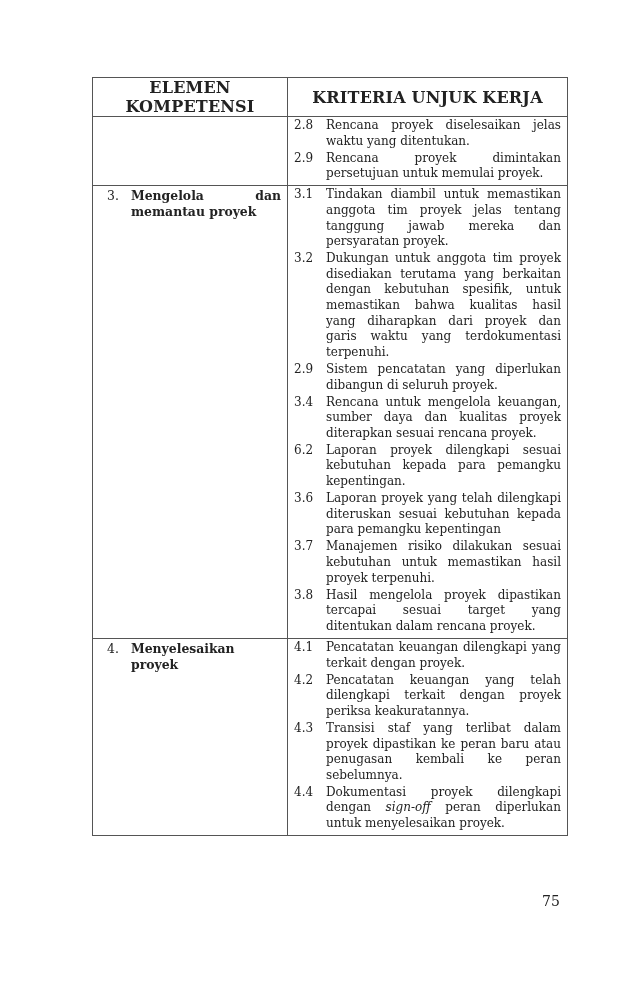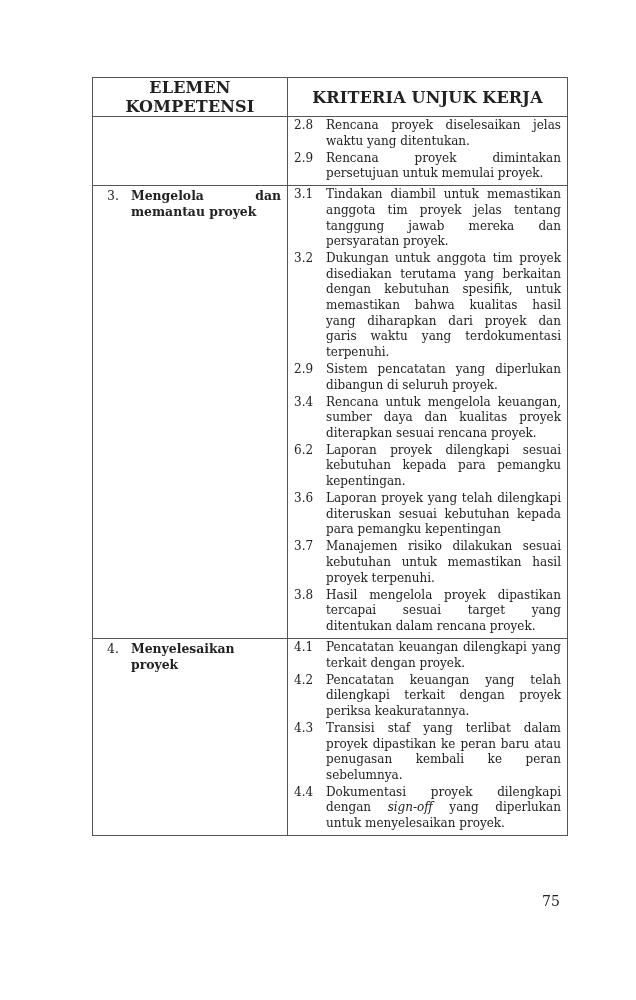--- a/index.html
+++ b/index.html
@@ -116,21 +116,21 @@
             <div class="item">
               <span class="num">4.2</span>
               <span class="txt">Pencatatan keuangan yang telah dilengkapi terkait dengan proyek periksa keakuratannya.</span>
             </div>
             <div class="item">
               <span class="num">4.3</span>
               <span class="txt">Transisi staf yang terlibat dalam proyek dipastikan ke peran baru atau penugasan kembali ke peran sebelumnya.</span>
             </div>
             <div class="item">
               <span class="num">4.4</span>
-              <span class="txt"><span>Dokumentasi proyek dilengkapi dengan </span><em>sign-off</em><span> yang diperlukan untuk menyelesaikan proyek.</span></span>
+              <span class="txt"><span>Dokumentasi proyek dilengkapi dengan </span><em>sign-off</em><span> peran diperlukan untuk menyelesaikan proyek.</span></span>
             </div>
           </div>
         </td>
       </tr>
     </tbody>
   </table>
 
   <div class="pagenum">75</div>
 </div>
 

